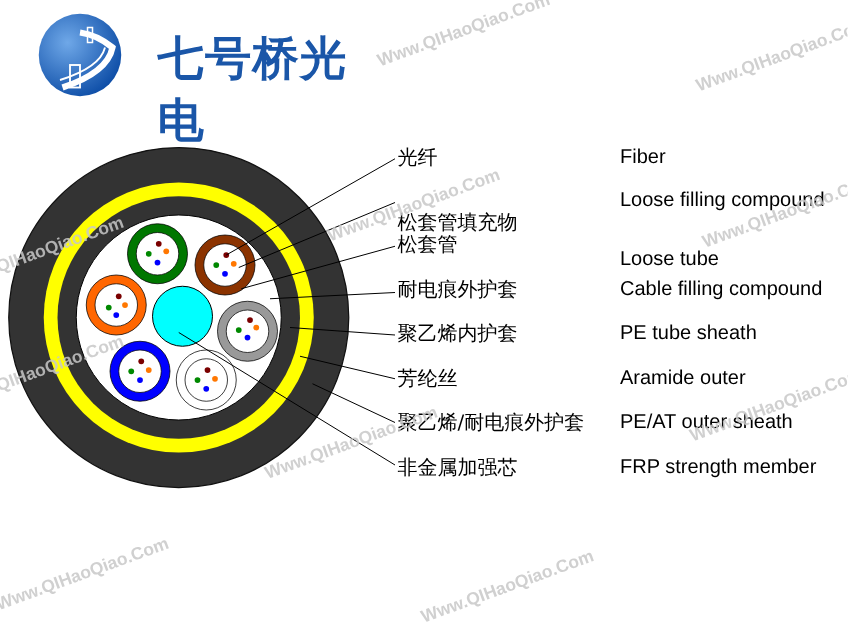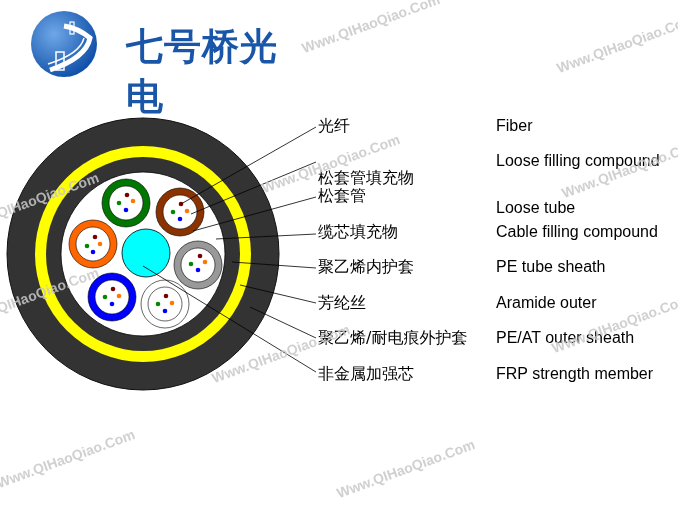--- a/index.html
+++ b/index.html
@@ -112,21 +112,21 @@
 <div>
   <div class="label-cn" style="top:116px">光纤</div>
   <div class="label-en" style="top:117px">Fiber</div>
 
   <div class="label-cn" style="top:168px">松套管填充物</div>
   <div class="label-en" style="top:152px">Loose filling compound</div>
 
   <div class="label-cn" style="top:186px">松套管</div>
   <div class="label-en" style="top:199px">Loose tube</div>
 
-  <div class="label-cn" style="top:222px">缆芯填充物</div>
+  <div class="label-cn" style="top:222px">耐电痕外护套</div>
   <div class="label-en" style="top:223px">Cable filling compound</div>
 
   <div class="label-cn" style="top:257px">聚乙烯内护套</div>
   <div class="label-en" style="top:258px">PE tube sheath</div>
 
   <div class="label-cn" style="top:293px">芳纶丝</div>
   <div class="label-en" style="top:294px">Aramide outer</div>
 
   <div class="label-cn" style="top:328px">聚乙烯/耐电痕外护套</div>
   <div class="label-en" style="top:329px">PE/AT outer sheath</div>

